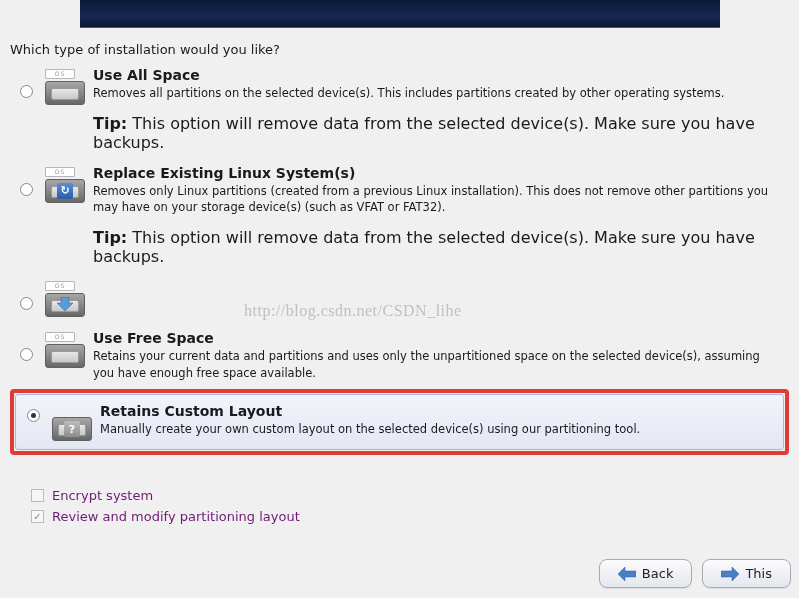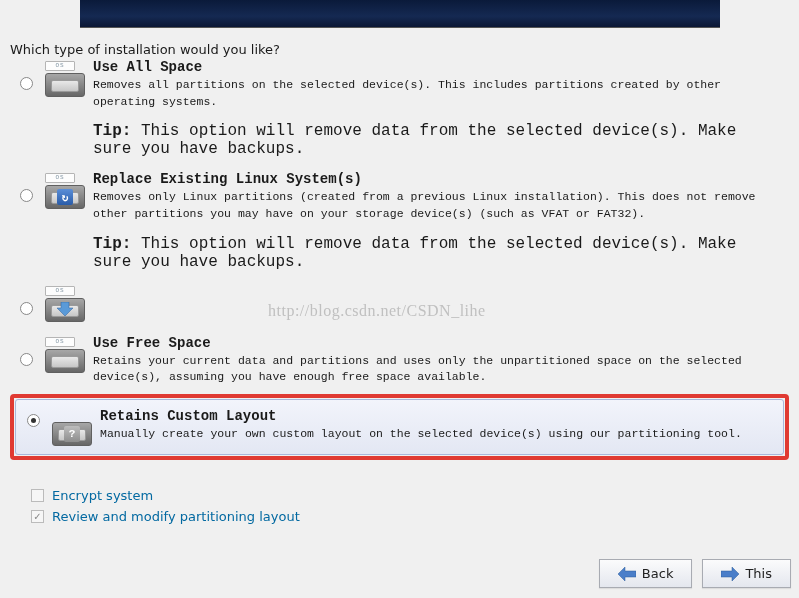--- a/index.html
+++ b/index.html
@@ -23,23 +23,22 @@
   border-bottom: 1px solid #555;
 }
 .prompt {
   position: absolute;
   left: 10px; top: 42px;
   font-size: 13px;
 }
 .options {
   position: absolute;
   left: 10px;
-  top: 54px;
+  top: 62px;
   width: 779px;
-  font-family: Liberation Mono, monospace;
 }
 .option {
   display: flex;
   align-items: flex-start;
   padding: 4px 4px 4px 4px;
   margin-bottom: 3px;
   border: 1px solid transparent;
   border-radius: 4px;
 }
 .option.highlighted {
@@ -133,56 +132,56 @@
   font-weight: bold;
   font-size: 14px;
   margin-bottom: 2px;
 }
 .opt-desc { font-size: 11.5px; line-height: 1.45; color: #1a1a1a; }
 .opt-tip { font-size: 16px; margin-top: 12px;  color:#1a1a1a }
 .opt-tip b { font-weight: bold; }
 
 .watermark {
   position: absolute;
-  left: 268px; top: 302px;
+  left: 244px; top: 302px;
   font-family: Georgia, serif;
   font-size: 16px;
   color: #c0c0c0;
   pointer-events: none;
   letter-spacing: 0.5px;
 }
 .checks {
   position: absolute;
   left: 10px; top: 488px;
 }
 .check-row {
   display: flex; align-items: center;
   margin-bottom: 6px;
-  color: #0369a1;
+  color: #701a75;
   font-size: 13px;
   padding-left: 21px;
 }
 .check {
   width: 13px; height: 13px;
   border: 1px solid #bbb;
   background: #f6f6f6;
   margin-right: 8px;
   display: flex; justify-content: center; align-items: center;
   font-size: 10px; color: #888;
 }
 .check.on::after { content: "✓"; }
 .btnbar {
   position: absolute;
   right: 8px; bottom: 10px;
   display: flex; gap: 10px;
 }
 .btn {
   background: linear-gradient(to bottom, #fbfbfc, #e4e7ee);
   border: 1px solid #a8abb2;
-  border-radius: 0;
+  border-radius: 8px;
   padding: 6px 18px;
   font-size: 13px;
   display: flex; align-items: center; gap: 6px;
   color: #222;
   box-shadow: 0 1px 1px rgba(0,0,0,.08);
 }
 .btn svg { display: block; }
 </style>
 </head>
 <body>

